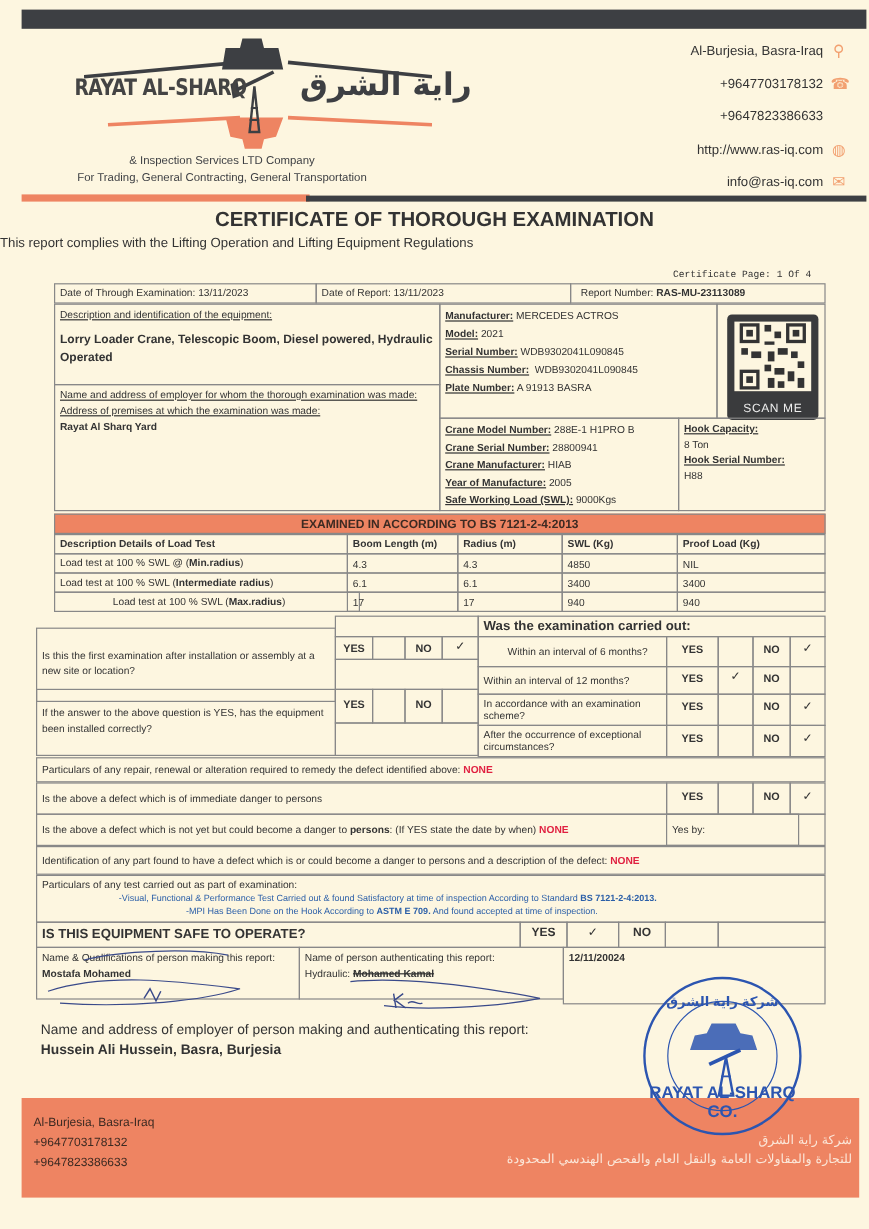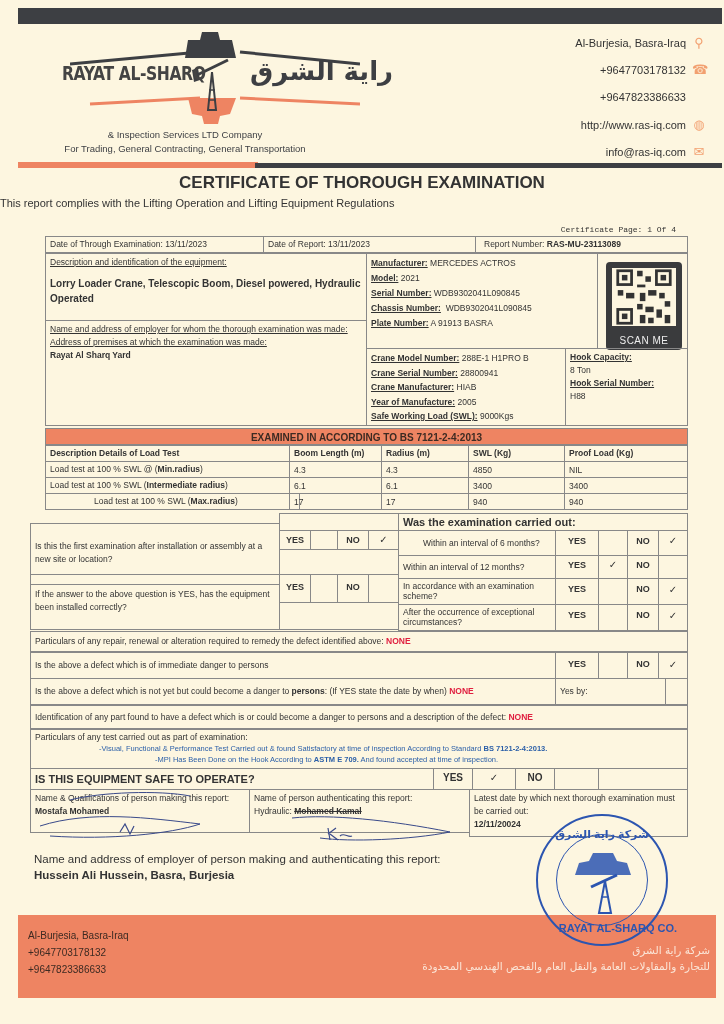--- a/index.html
+++ b/index.html
@@ -255,21 +255,20 @@
 
 <div class="cell" style="left:30px;top:789px;width:220px;height:44px;">
   <div class="lbl">Name &amp; Qualifications of person making this report:</div>
   <div class="b lbl">Mostafa Mohamed</div>
 </div>
 <div class="cell" style="left:249px;top:789px;width:221px;height:44px;">
   <div class="lbl">Name of person authenticating this report:</div>
   <div class="lbl"><span>Hydraulic: </span><span class="b" style="text-decoration:line-through;">Mohamed Kamal</span></div>
 </div>
 <div class="cell" style="left:469px;top:789px;width:219px;height:48px;">
-  <div class="lbl">Latest date by which next thorough examination must be carried out:</div>
   <div class="b lbl">12/11/20024</div>
 </div>
 
 <svg class="abs" style="left:30px;top:788px;" width="440" height="60">
   <path d="M10 38 C60 22 120 30 170 36 C140 46 80 52 20 48" fill="none" stroke="#3a4a8a" stroke-width="1"></path>
   <path d="M40 12 C70 4 130 2 160 8" fill="none" stroke="#3a4a8a" stroke-width="1"></path>
   <path d="M90 44 L95 36 L100 46 L104 38" fill="none" stroke="#3a4a8a" stroke-width="1.2"></path>
   <path d="M262 30 C300 26 360 32 420 44 C380 52 320 54 290 50" fill="none" stroke="#3a4a8a" stroke-width="1"></path>
   <path d="M298 40 L300 52 M298 46 L306 40 M300 46 L308 52 M310 48 C314 44 318 50 322 48" fill="none" stroke="#3a4a8a" stroke-width="1.2"></path>
 </svg>
@@ -293,14 +292,14 @@
 <div class="abs stamp">
   <div class="stamp-text" style="top:12px;font-size:11px;direction:rtl;">شركة راية الشرق</div>
   <div class="stamp-inner">
     <svg width="92" height="92" viewBox="0 0 92 92">
       <path d="M18 40 L22 28 L32 26 L36 18 L56 18 L60 26 L70 28 L74 40 Z" fill="#2c55b0" opacity="0.85"></path>
       <line x1="34" y1="52" x2="60" y2="40" stroke="#2c55b0" stroke-width="3"></line>
       <path d="M42 78 L48 46 L54 78 Z" fill="none" stroke="#2c55b0" stroke-width="2"></path>
       <line x1="44" y1="62" x2="52" y2="62" stroke="#2c55b0" stroke-width="1.5"></line>
     </svg>
   </div>
-  <div class="stamp-text" style="bottom:10px;font-size:11px;margin-left:16px;">RAYAT AL-SHARQ CO.</div>
+  <div class="stamp-text" style="bottom:10px;font-size:14px;">RAYAT AL-SHARQ CO.</div>
 </div>
 
 </body></html>

